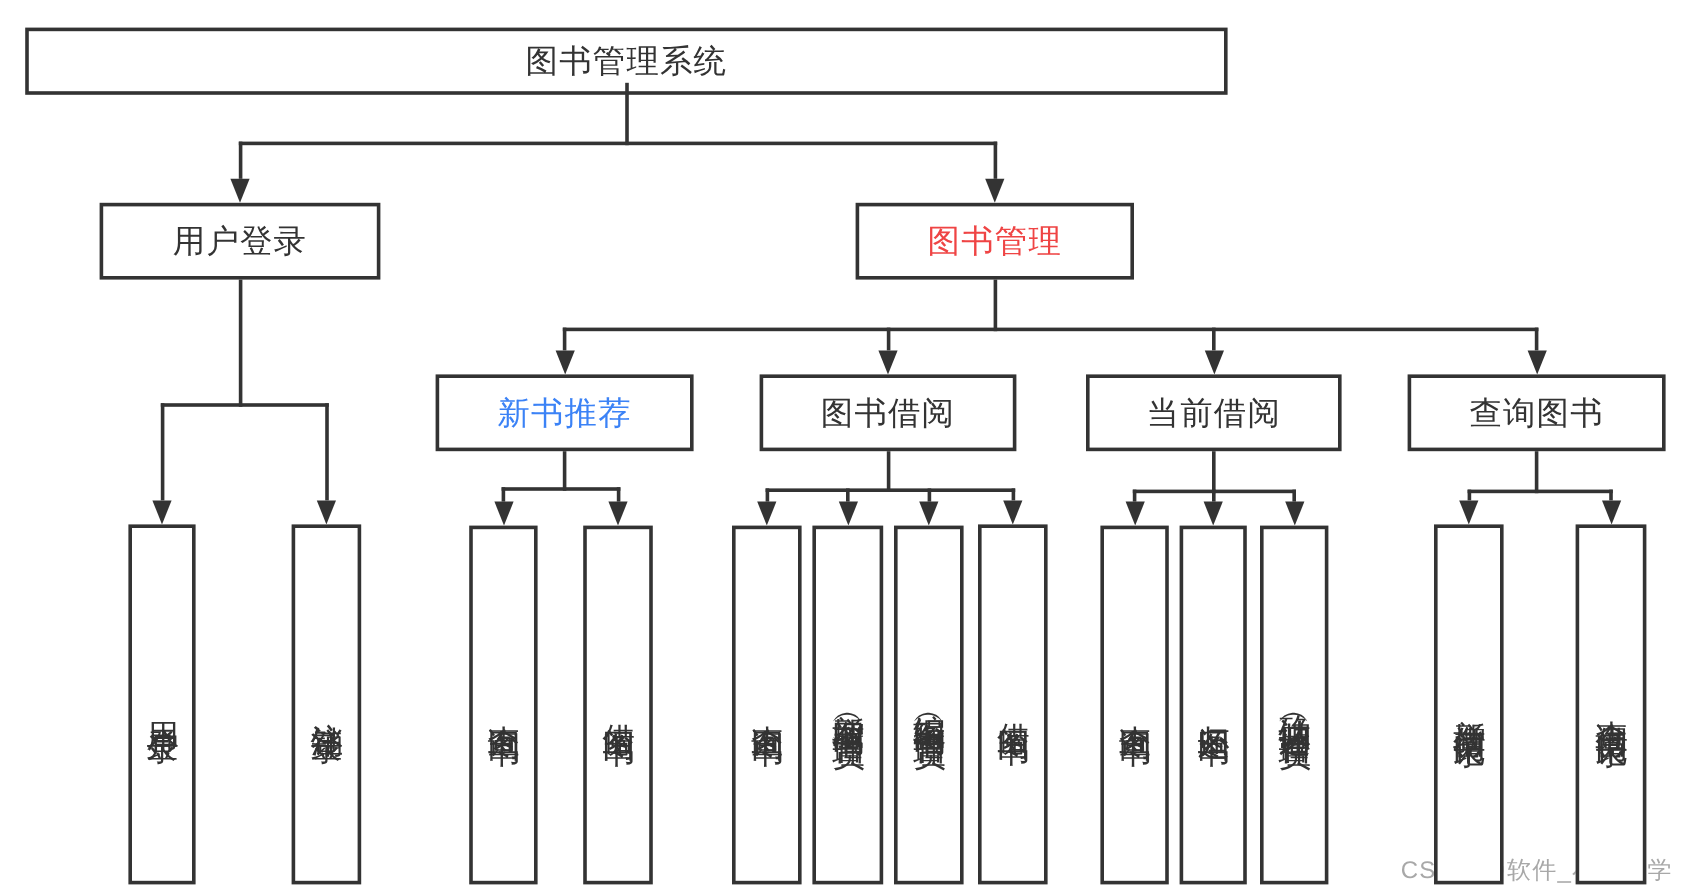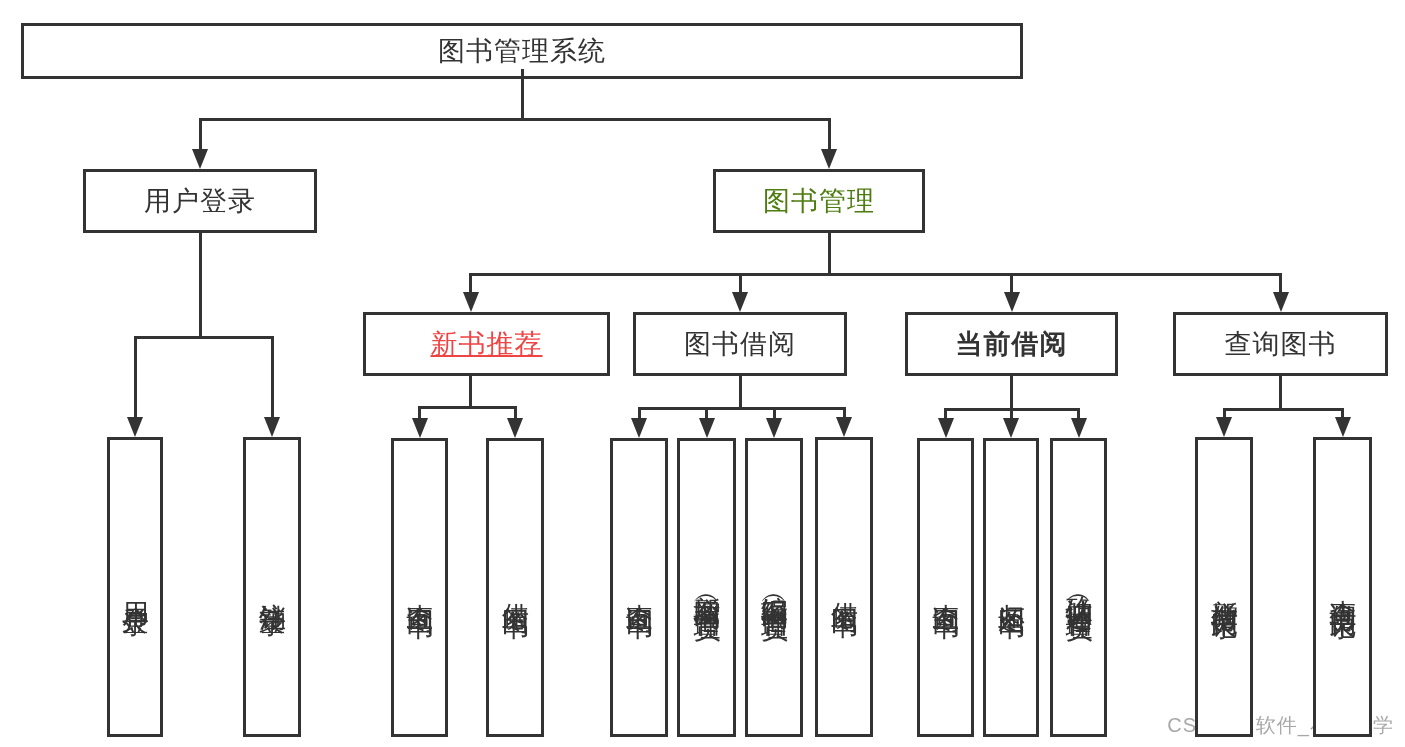--- a/index.html
+++ b/index.html
@@ -73,26 +73,26 @@
     <div class="connector-line" style="left: 198.5px; top: 233px; width: 3px; height: 106px; background: rgb(51, 51, 51);"></div>
     <div class="connector-line" style="left: 133.5px; top: 336px; width: 140px; height: 3px; background: rgb(51, 51, 51);"></div>
     <div class="connector-line" style="left: 133.5px; top: 336px; width: 3px; height: 81px; background: rgb(51, 51, 51);"></div>
     <div class="arrowhead" style="left: 127px; top: 417px; border-top-color: rgb(51, 51, 51);"></div>
     <div class="node vertical" style="left: 107px; top: 437px; width: 56px; height: 300px; border-color: rgb(51, 51, 51); color: rgb(51, 51, 51);">用户登录</div>
     <div class="connector-line" style="left: 270.5px; top: 336px; width: 3px; height: 81px; background: rgb(51, 51, 51);"></div>
     <div class="arrowhead" style="left: 264px; top: 417px; border-top-color: rgb(51, 51, 51);"></div>
     <div class="node vertical" style="left: 243px; top: 437px; width: 58px; height: 300px; border-color: rgb(51, 51, 51); color: rgb(51, 51, 51);">注销登录</div>
     <div class="connector-line" style="left: 827.5px; top: 118px; width: 3px; height: 31px; background: rgb(51, 51, 51);"></div>
     <div class="arrowhead" style="left: 821px; top: 149px; border-top-color: rgb(51, 51, 51);"></div>
-    <div class="node" style="left: 713px; top: 169px; width: 212px; height: 64px; border-color: rgb(51, 51, 51); color: #4d7c0f;">图书管理</div>
+    <div class="node" style="left: 713px; top: 169px; width: 232px; height: 64px; border-color: rgb(51, 51, 51); color: #ef4444;">图书管理</div>
     <div class="connector-line" style="left: 827.5px; top: 233px; width: 3px; height: 43px; background: rgb(51, 51, 51);"></div>
     <div class="connector-line" style="left: 469px; top: 273px; width: 813px; height: 3px; background: rgb(51, 51, 51);"></div>
     <div class="connector-line" style="left: 469px; top: 273px; width: 3px; height: 19px; background: rgb(51, 51, 51);"></div>
     <div class="arrowhead" style="left: 462.5px; top: 292px; border-top-color: rgb(51, 51, 51);"></div>
-    <div class="node" style="left: 363px; top: 312px; width: 247px; height: 64px; border-color: rgb(51, 51, 51); color: #ef4444; text-decoration: underline;">新书推荐</div>
+    <div class="node" style="left: 363px; top: 312px; width: 215px; height: 64px; border-color: rgb(51, 51, 51); color: #3b82f6;">新书推荐</div>
     <div class="connector-line" style="left: 469px; top: 376px; width: 3px; height: 33px; background: rgb(51, 51, 51);"></div>
     <div class="connector-line" style="left: 418px; top: 406px; width: 98.5px; height: 3px; background: rgb(51, 51, 51);"></div>
     <div class="connector-line" style="left: 418px; top: 406px; width: 3px; height: 12px; background: rgb(51, 51, 51);"></div>
     <div class="arrowhead" style="left: 411.5px; top: 418px; border-top-color: rgb(51, 51, 51);"></div>
     <div class="node vertical" style="left: 391px; top: 438px; width: 57px; height: 299px; border-color: rgb(51, 51, 51); color: rgb(51, 51, 51);">查询图书</div>
     <div class="connector-line" style="left: 513.5px; top: 406px; width: 3px; height: 12px; background: rgb(51, 51, 51);"></div>
     <div class="arrowhead" style="left: 507px; top: 418px; border-top-color: rgb(51, 51, 51);"></div>
     <div class="node vertical" style="left: 486px; top: 438px; width: 58px; height: 299px; border-color: rgb(51, 51, 51); color: rgb(51, 51, 51);">借阅图书</div>
     <div class="connector-line" style="left: 738.5px; top: 273px; width: 3px; height: 19px; background: rgb(51, 51, 51);"></div>
     <div class="arrowhead" style="left: 732px; top: 292px; border-top-color: rgb(51, 51, 51);"></div>
@@ -106,21 +106,21 @@
     <div class="arrowhead" style="left: 698.5px; top: 418px; border-top-color: rgb(51, 51, 51);"></div>
     <div class="node vertical" style="left: 677px; top: 438px; width: 59px; height: 299px; border-color: rgb(51, 51, 51); color: rgb(51, 51, 51);">新增图书（管理员）</div>
     <div class="connector-line" style="left: 772.5px; top: 407px; width: 3px; height: 11px; background: rgb(51, 51, 51);"></div>
     <div class="arrowhead" style="left: 766px; top: 418px; border-top-color: rgb(51, 51, 51);"></div>
     <div class="node vertical" style="left: 745px; top: 438px; width: 58px; height: 299px; border-color: rgb(51, 51, 51); color: rgb(51, 51, 51);">编辑图书（管理员）</div>
     <div class="connector-line" style="left: 842.5px; top: 407px; width: 3px; height: 10px; background: rgb(51, 51, 51);"></div>
     <div class="arrowhead" style="left: 836px; top: 417px; border-top-color: rgb(51, 51, 51);"></div>
     <div class="node vertical" style="left: 815px; top: 437px; width: 58px; height: 300px; border-color: rgb(51, 51, 51); color: rgb(51, 51, 51);">借阅图书</div>
     <div class="connector-line" style="left: 1010px; top: 273px; width: 3px; height: 19px; background: rgb(51, 51, 51);"></div>
     <div class="arrowhead" style="left: 1003.5px; top: 292px; border-top-color: rgb(51, 51, 51);"></div>
-    <div class="node" style="left: 905px; top: 312px; width: 213px; height: 64px; border-color: rgb(51, 51, 51); color: rgb(51, 51, 51); font-weight: bold;">当前借阅</div>
+    <div class="node" style="left: 905px; top: 312px; width: 213px; height: 64px; border-color: rgb(51, 51, 51); color: rgb(51, 51, 51);">当前借阅</div>
     <div class="connector-line" style="left: 1010px; top: 376px; width: 3px; height: 35px; background: rgb(51, 51, 51);"></div>
     <div class="connector-line" style="left: 944px; top: 408px; width: 136px; height: 3px; background: rgb(51, 51, 51);"></div>
     <div class="connector-line" style="left: 944px; top: 408px; width: 3px; height: 10px; background: rgb(51, 51, 51);"></div>
     <div class="arrowhead" style="left: 937.5px; top: 418px; border-top-color: rgb(51, 51, 51);"></div>
     <div class="node vertical" style="left: 917px; top: 438px; width: 57px; height: 299px; border-color: rgb(51, 51, 51); color: rgb(51, 51, 51);">查询图书</div>
     <div class="connector-line" style="left: 1009.5px; top: 408px; width: 3px; height: 10px; background: rgb(51, 51, 51);"></div>
     <div class="arrowhead" style="left: 1003px; top: 418px; border-top-color: rgb(51, 51, 51);"></div>
     <div class="node vertical" style="left: 983px; top: 438px; width: 56px; height: 299px; border-color: rgb(51, 51, 51); color: rgb(51, 51, 51);">归还图书</div>
     <div class="connector-line" style="left: 1077px; top: 408px; width: 3px; height: 10px; background: rgb(51, 51, 51);"></div>
     <div class="arrowhead" style="left: 1070.5px; top: 418px; border-top-color: rgb(51, 51, 51);"></div>

